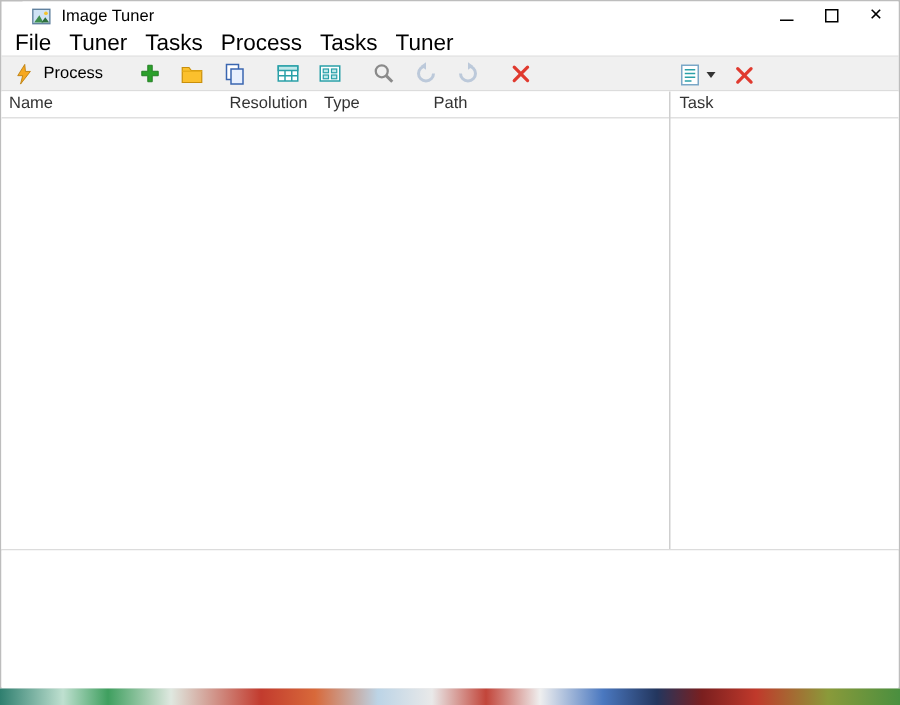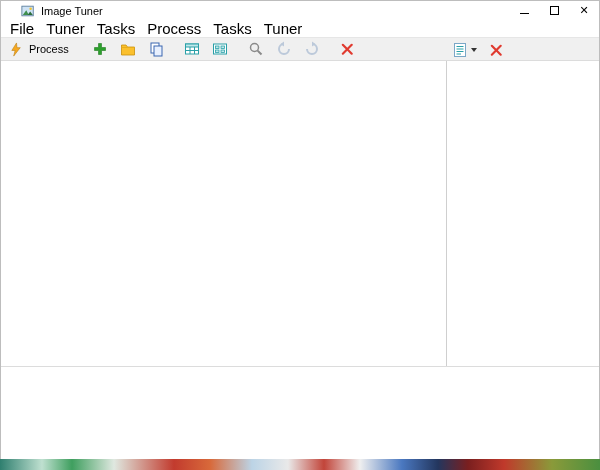--- a/index.html
+++ b/index.html
@@ -200,20 +200,27 @@
           <svg viewBox="0 0 16 16" width="15" height="15">
             <line x1="3" y1="3" x2="12.5" y2="12.5" stroke="#e03a2f" stroke-width="2.3" stroke-linecap="round"></line>
             <line x1="12.5" y1="3" x2="3" y2="12.5" stroke="#e03a2f" stroke-width="2.3" stroke-linecap="round"></line>
           </svg>
         </span>
       </div>
     </div>
   </div>
 
   <div class="content">
+    <div class="hdr-row">
+      <span class="col-hdr col-name">Name</span>
+      <span class="col-hdr col-res">Resolution</span>
+      <span class="col-hdr col-type">Type</span>
+      <span class="col-hdr col-path">Path</span>
+      <span class="col-hdr col-task">Task</span>
+    </div>
     <div class="file-list"></div>
     <div class="task-list"></div>
     <div class="v-divider"></div>
   </div>
 
   <div class="h-divider"></div>
   <div class="preview-panel"></div>
 
 </div>
 

